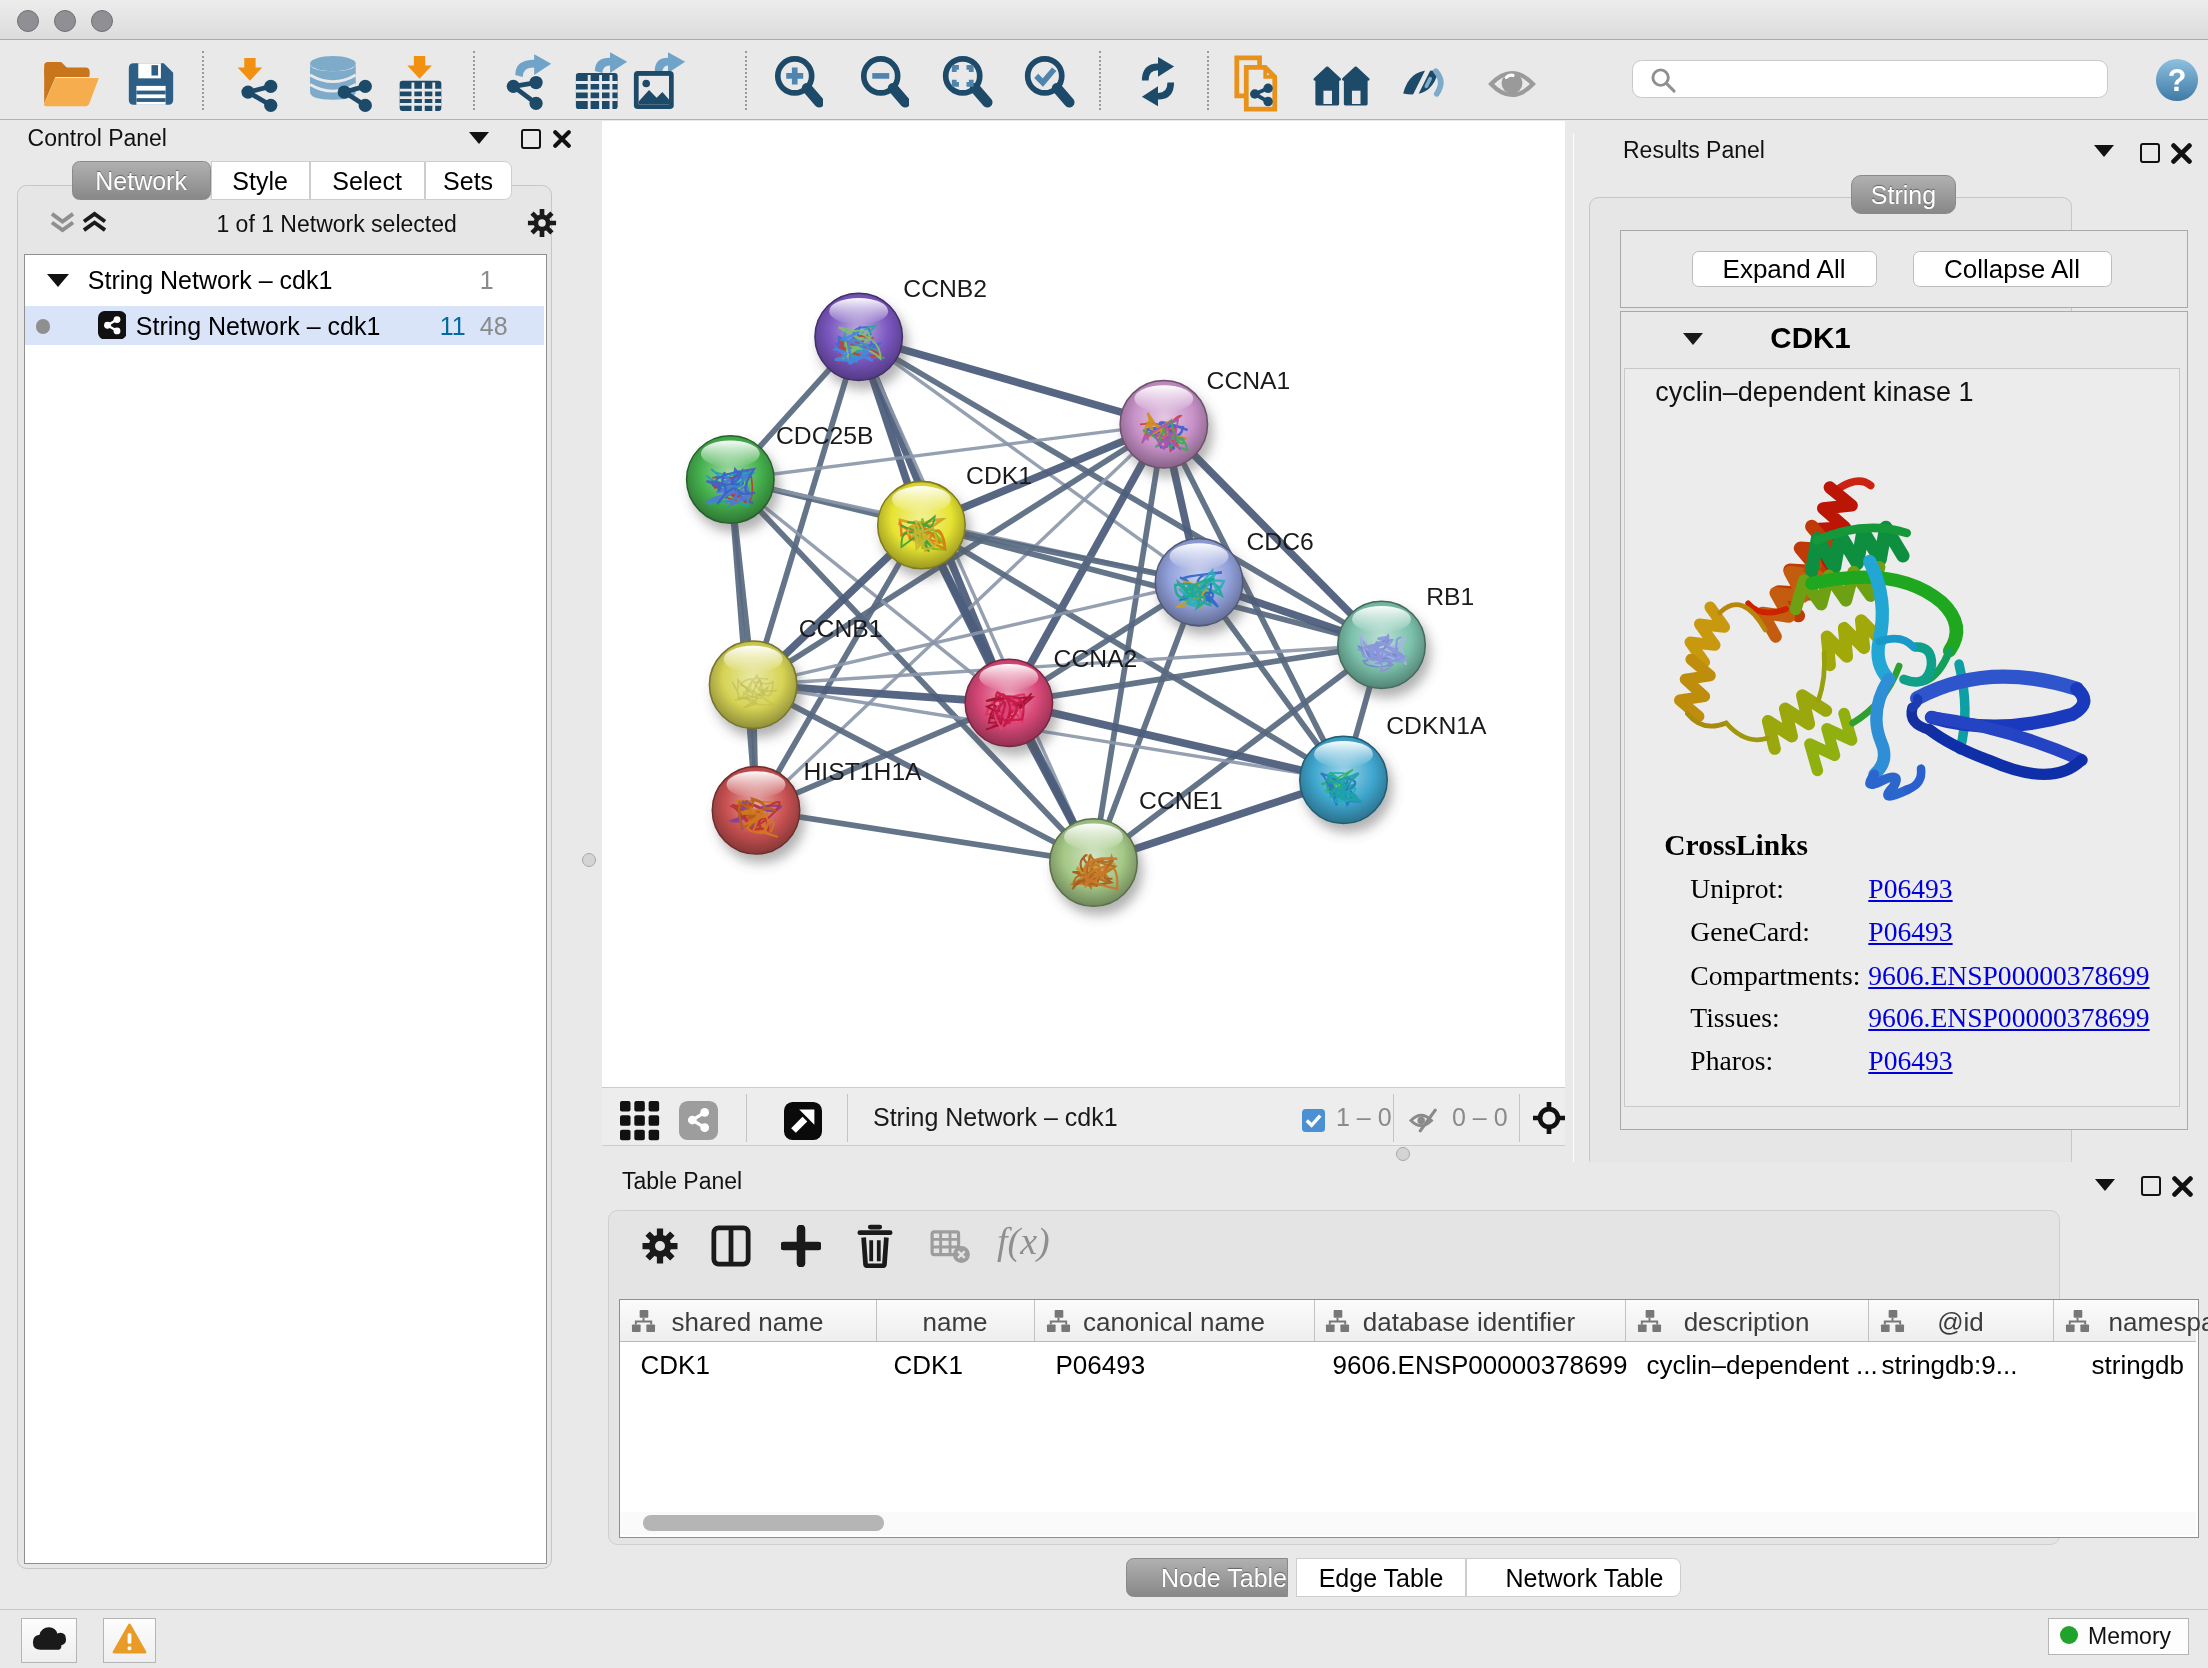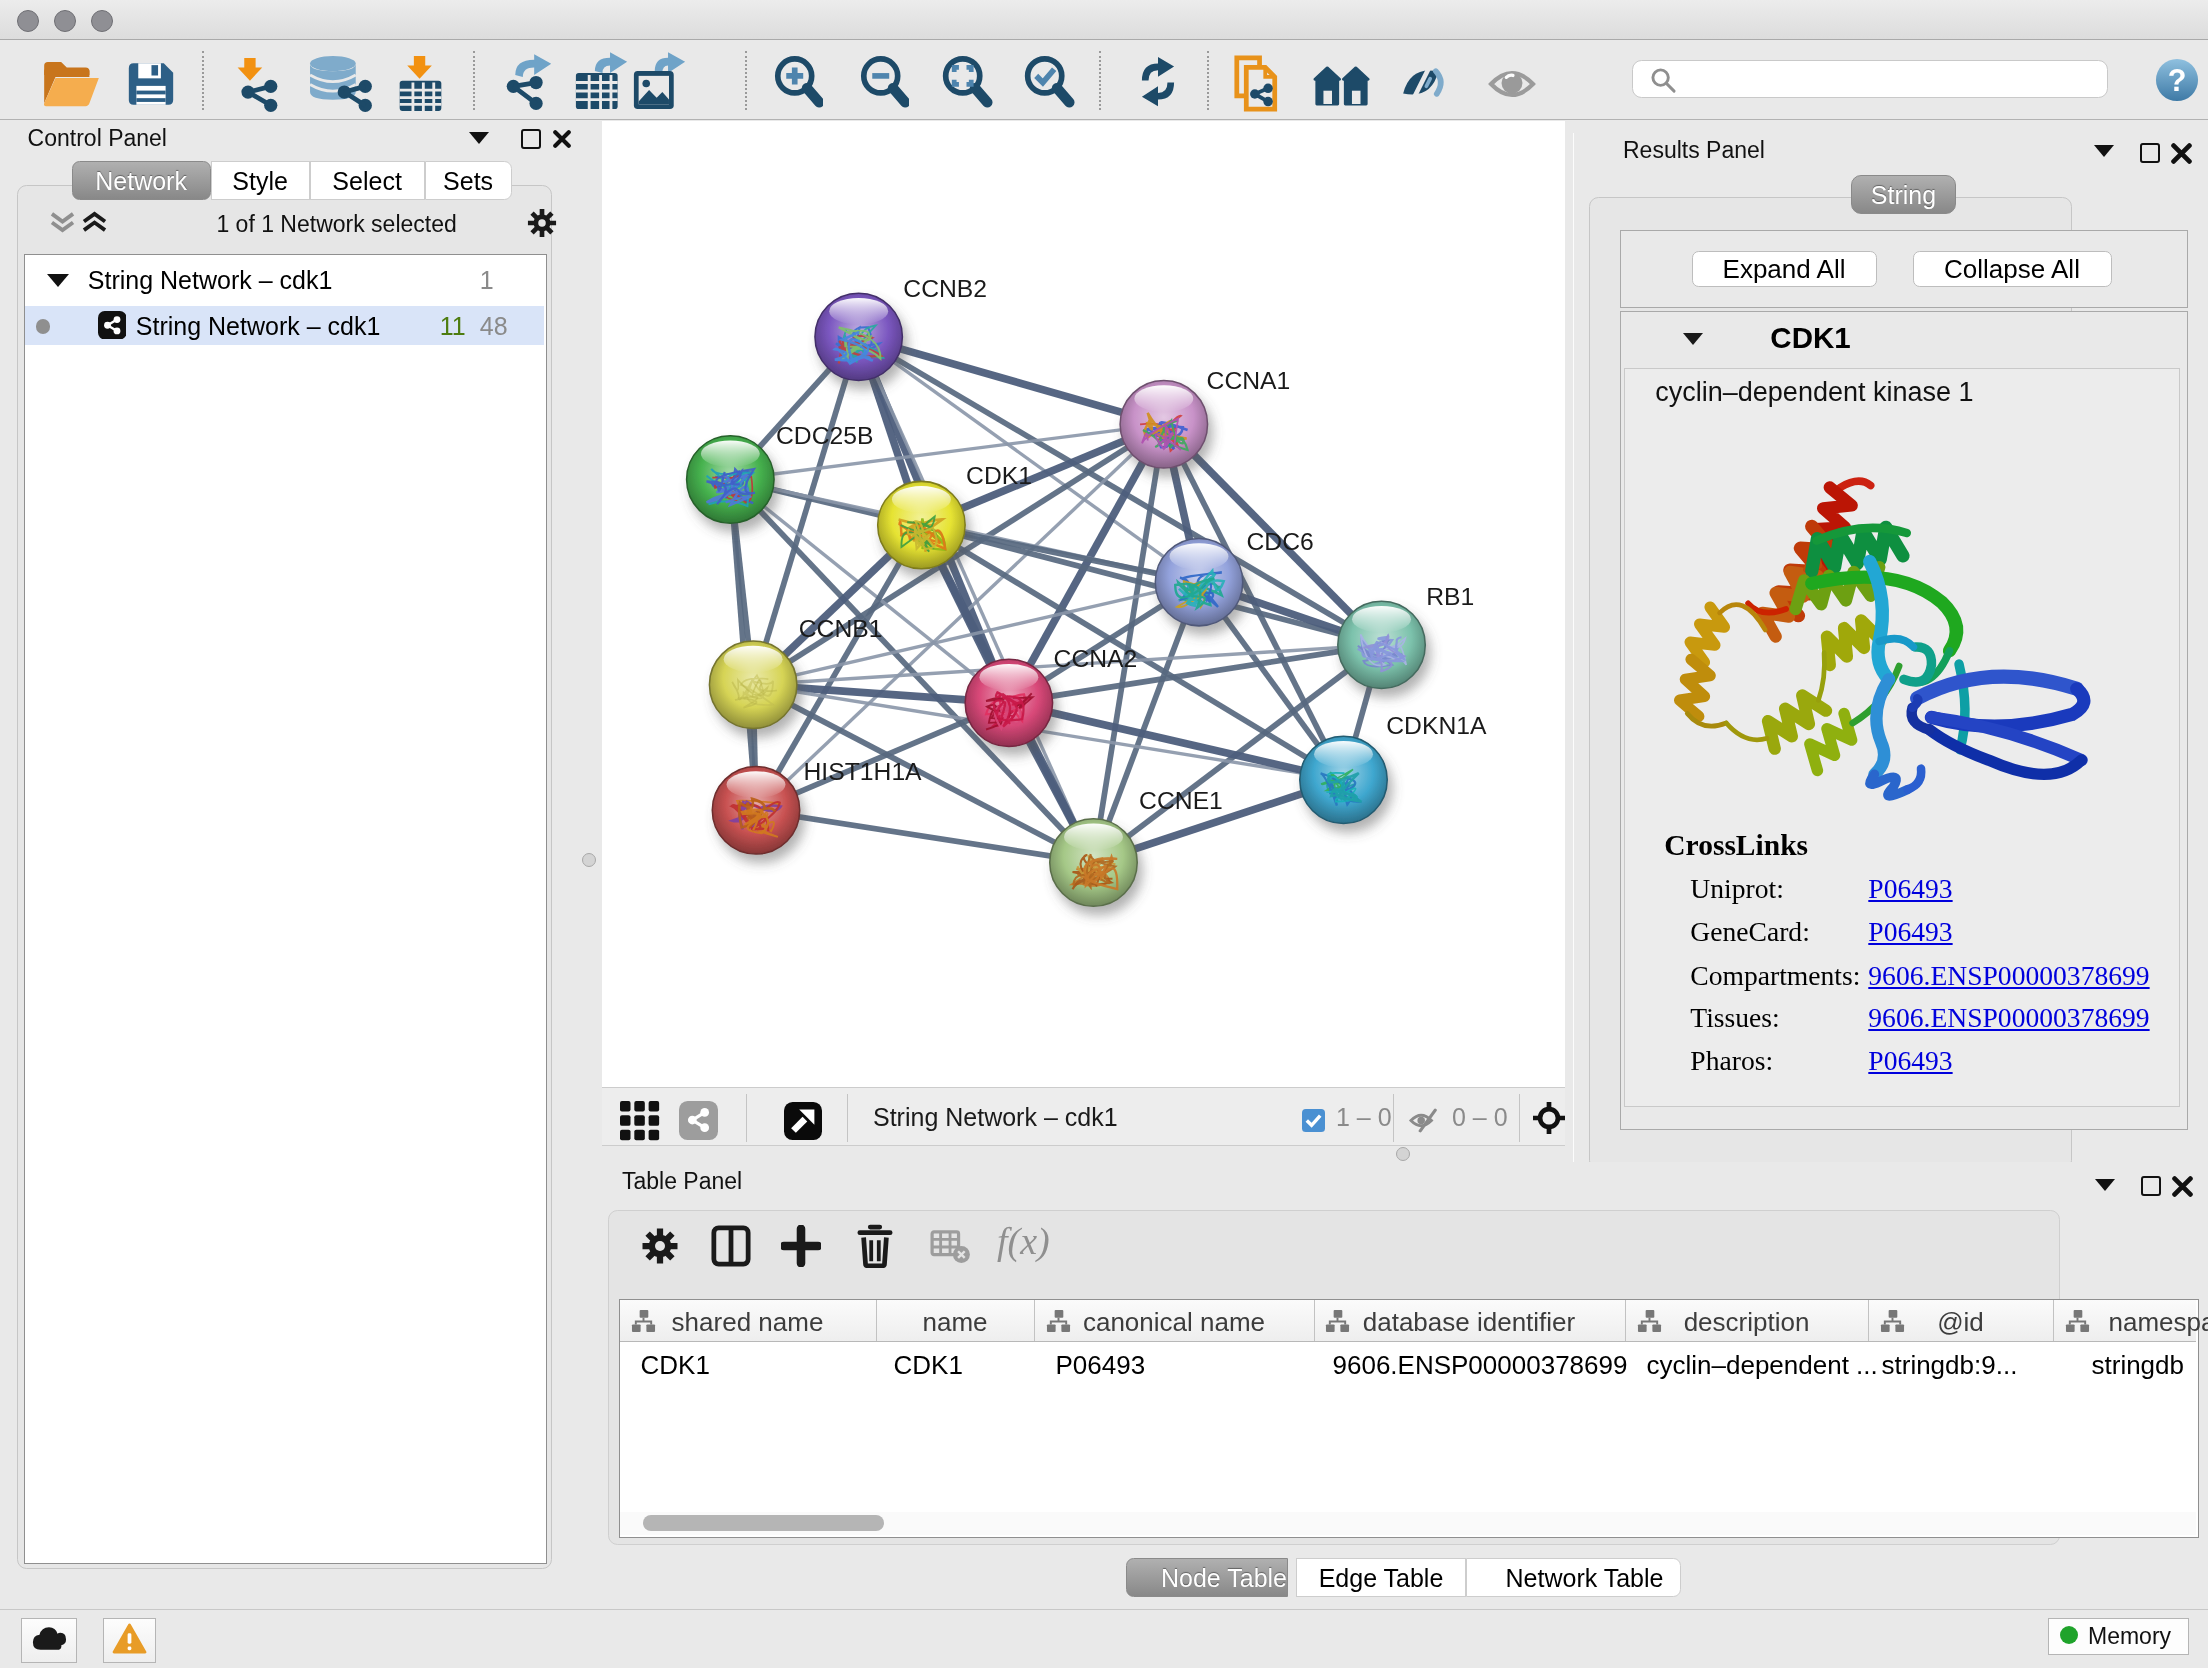--- a/index.html
+++ b/index.html
@@ -279,21 +279,21 @@
         <div class="cprow" style="top:51px;height:39px;background:#d9e4f8;">
           <div style="position:absolute;left:11.4px;top:13.3px;width:14.3px;height:14.3px;border-radius:50%;background:#8f8f8f;"></div>
           <svg style="position:absolute;left:73px;top:4.8px;" width="28.5" height="28.5" viewBox="0 0 30 30">
             <rect x="0" y="0" width="30" height="30" rx="7" fill="#111"></rect>
             <circle cx="10" cy="15" r="3.6" fill="#fff"></circle>
               <circle cx="20" cy="9" r="3.6" fill="#fff"></circle>
               <circle cx="20" cy="21" r="3.6" fill="#fff"></circle>
             <path d="M10 15 L20 9 M10 15 L20 21" stroke="#fff" stroke-width="2.6"></path>
           </svg>
           <span style="position:absolute;left:111px;top:5.7px;">String Network – cdk1</span>
-          <span style="position:absolute;left:415px;top:5.7px;color:#4d7c0f;">11</span>
+          <span style="position:absolute;left:415px;top:5.7px;color:#0369a1;">11</span>
           <span style="position:absolute;left:455px;top:5.7px;color:#8a8a8a;">48</span>
         </div>
       </div>
     </div>
   </div>
 
   <div class="abs" id="canvas"><svg width="963" height="966" viewBox="0 0 1013 1016" font-family="Liberation Sans, sans-serif">
         <defs>
           <filter id="ds" x="-40%" y="-40%" width="200%" height="200%">
             <feDropShadow dx="5" dy="9" stdDeviation="6" flood-color="#555" flood-opacity="0.45"></feDropShadow>

